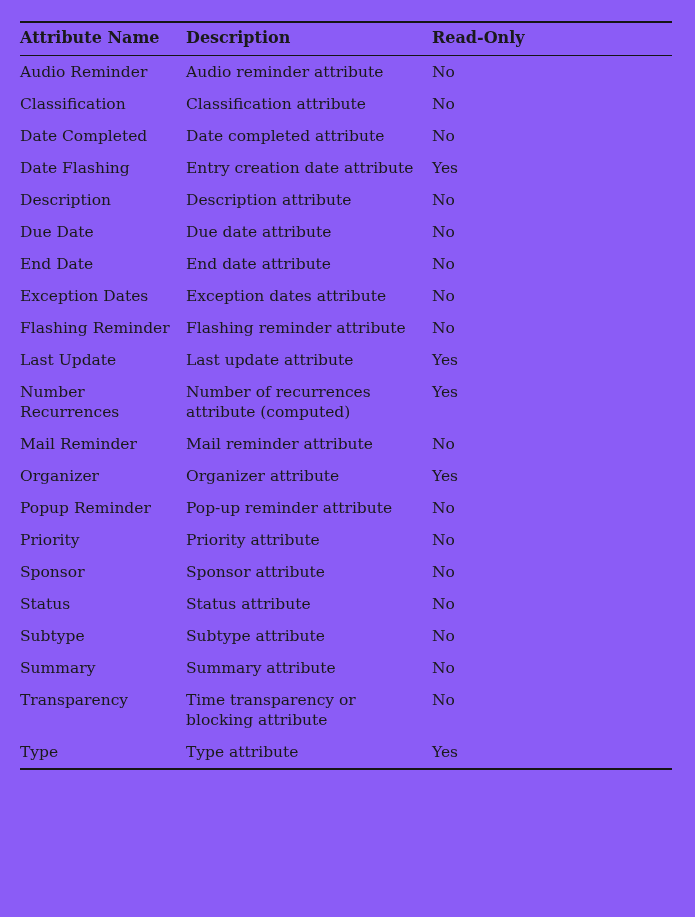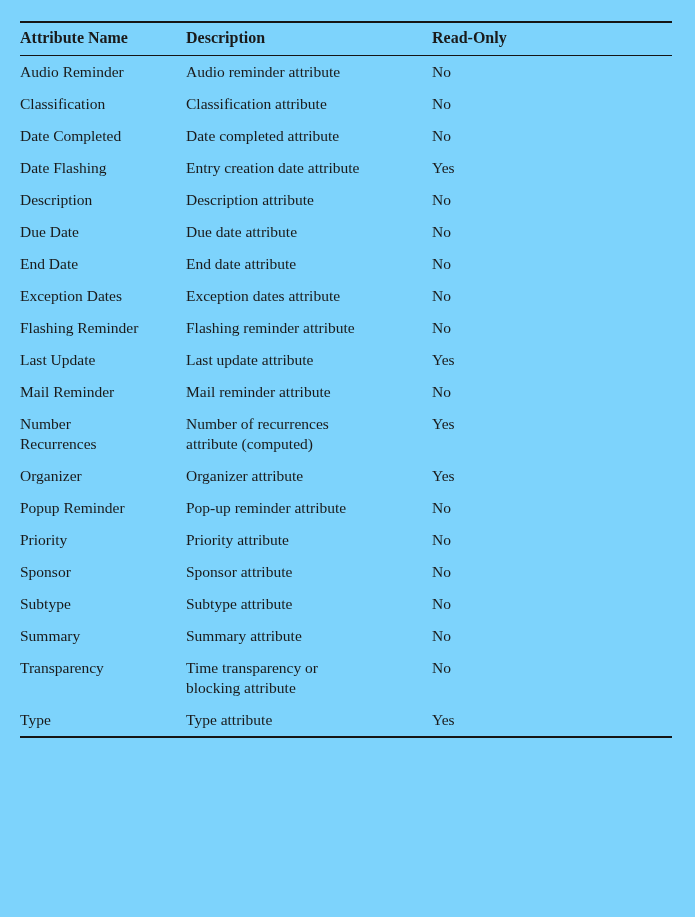--- a/index.html
+++ b/index.html
@@ -11,22 +11,21 @@
     height: 917px;
     background: #ffffff;
     font-family: "DejaVu Serif", "Liberation Serif", serif;
     color: #1a1a1a;
     position: relative;
     overflow: hidden;
   }
   .page {
     position: absolute;
     inset: 0;
-    background: #7dd3fc;
-    font-family: Liberation Serif, serif;
+    background: #8b5cf6;
   }
   table.doc-table {
     position: absolute;
     left: 20px;
     top: 21px;
     width: 652px;
     border-collapse: collapse;
     border-top: 2px solid #151515;
     border-bottom: 2px solid #151515;
   }
@@ -124,34 +123,34 @@
     <td>No</td>
   </tr>
 
   <tr>
     <td>Last Update</td>
     <td>Last update attribute</td>
     <td>Yes</td>
   </tr>
 
   <tr>
-    <td>Mail Reminder</td>
-    <td>Mail reminder attribute</td>
-    <td>No</td>
-  </tr>
-
-  <tr>
     <td>Number
 Recurrences</td>
     <td>Number of recurrences
 attribute (computed)</td>
     <td>Yes</td>
   </tr>
 
   <tr>
+    <td>Mail Reminder</td>
+    <td>Mail reminder attribute</td>
+    <td>No</td>
+  </tr>
+
+  <tr>
     <td>Organizer</td>
     <td>Organizer attribute</td>
     <td>Yes</td>
   </tr>
 
   <tr>
     <td>Popup Reminder</td>
     <td>Pop-up reminder attribute</td>
     <td>No</td>
   </tr>
@@ -164,20 +163,25 @@
 
 
 
   <tr>
     <td>Sponsor</td>
     <td>Sponsor attribute</td>
     <td>No</td>
   </tr>
 
 
+  <tr>
+    <td>Status</td>
+    <td>Status attribute</td>
+    <td>No</td>
+  </tr>
 
   <tr>
     <td>Subtype</td>
     <td>Subtype attribute</td>
     <td>No</td>
   </tr>
 
   <tr>
     <td>Summary</td>
     <td>Summary attribute</td>

